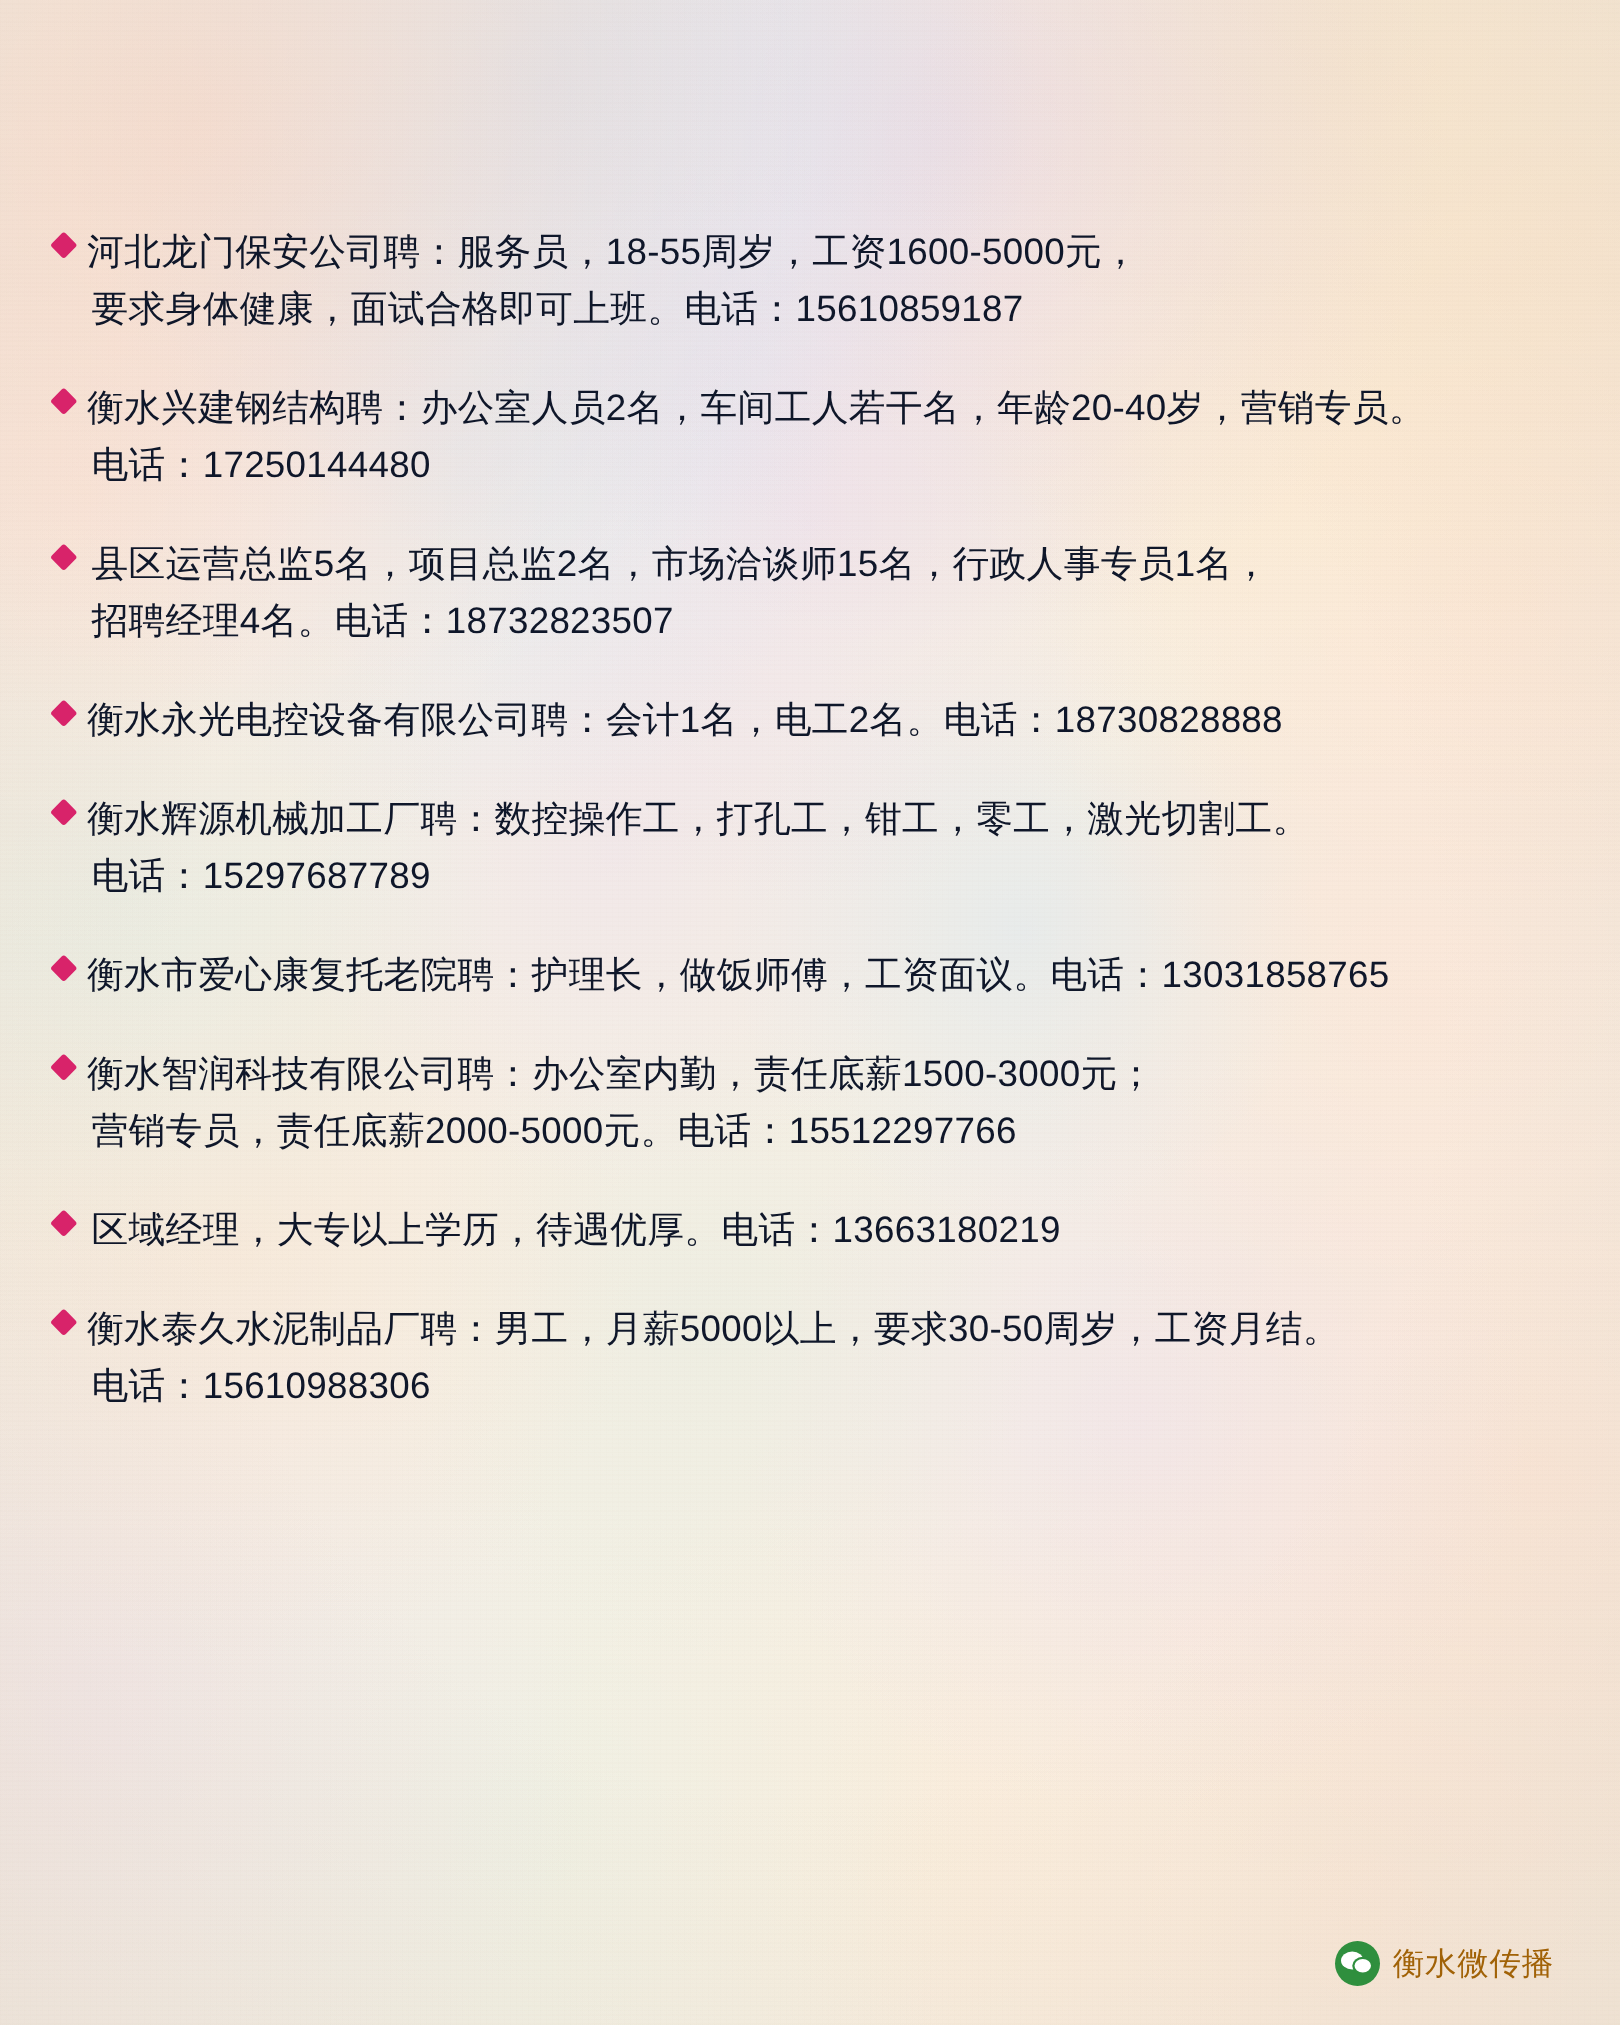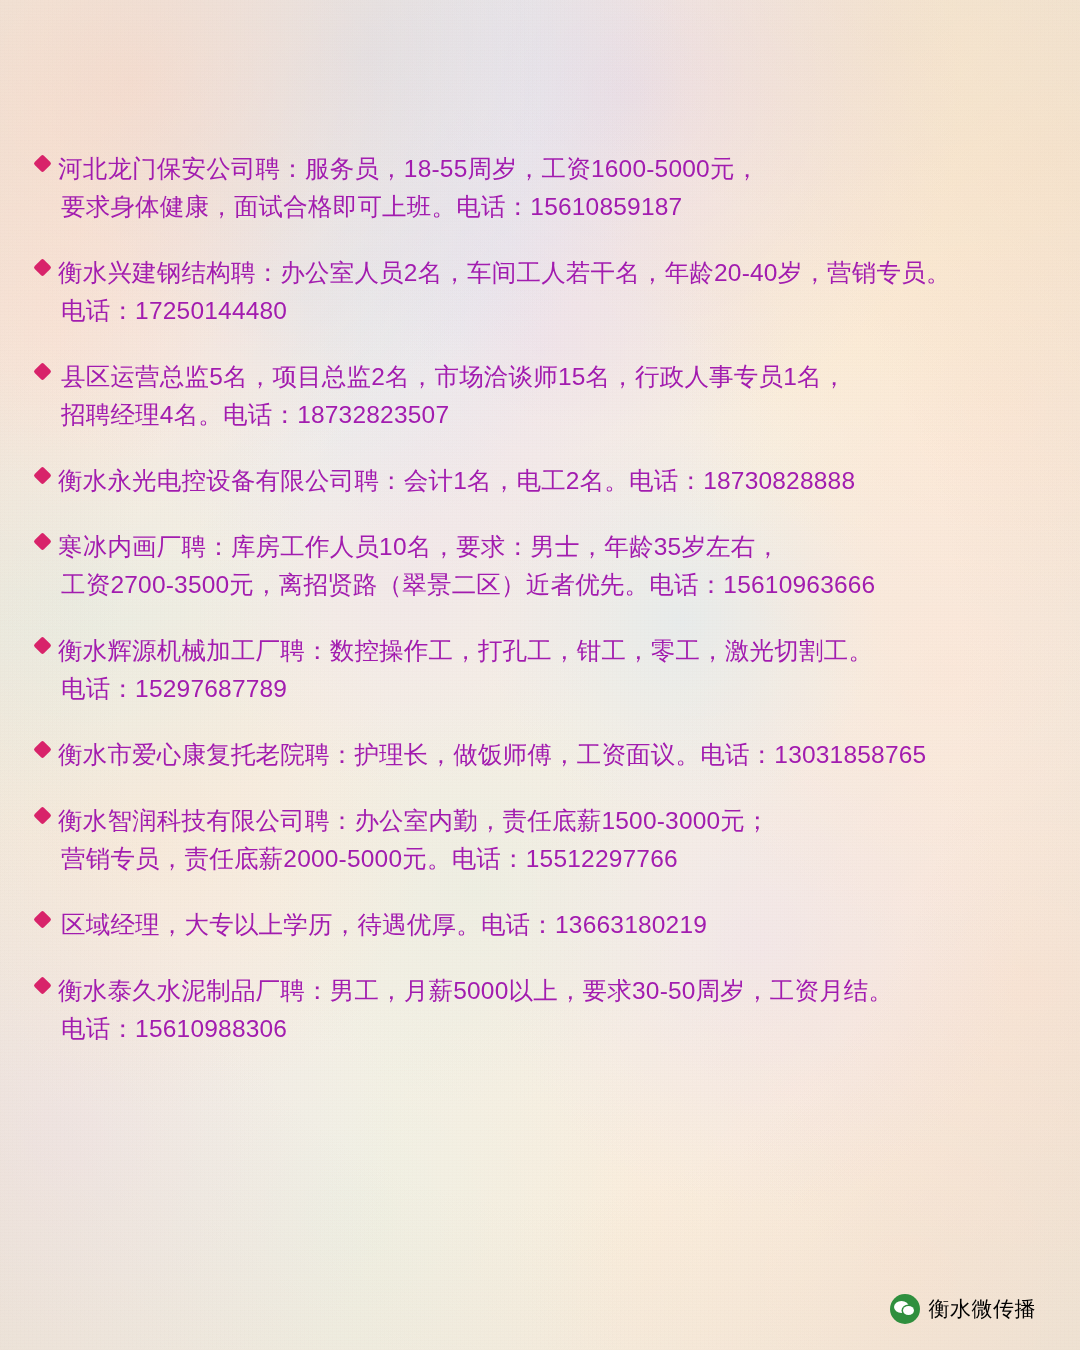--- a/index.html
+++ b/index.html
@@ -91,21 +91,21 @@
     transform: rotate(45deg);
     border-radius: 2px;
   }
   .listing-lines {
     display: block;
   }
   .line {
     display: block;
     font-size: 24.5px;
     line-height: 38px;
-    color: #a21caf;
+    color: #0f172a;
     letter-spacing: 0.2px;
     white-space: nowrap;
     font-weight: 500;
   }
   .line.indent {
     padding-left: 3px;
   }
 
   .footer {
     position: absolute;
@@ -138,21 +138,21 @@
   }
   .footer-logo:after {
     width: 11px;
     height: 9px;
     left: 13px;
     top: 12px;
     box-shadow: 0 0 0 1.5px #2f8f3e;
   }
   .footer-name {
     font-size: 21px;
-    color: #000000;
+    color: #a16207;
     letter-spacing: 0.5px;
   }
 </style>
 </head>
 <body>
 
 <div class="page">
   <div class="paper-wash"></div>
   <div class="paper-grain"></div>
   <div class="vignette"></div>
@@ -183,27 +183,20 @@
       </span>
     </div>
 
     <div class="listing">
       <span class="bullet"></span>
       <span class="listing-lines">
         <span class="line">衡水永光电控设备有限公司聘：会计1名，电工2名。电话：18730828888</span>
       </span>
     </div>
 
-    <div class="listing">
-      <span class="bullet"></span>
-      <span class="listing-lines">
-        <span class="line">寒冰内画厂聘：库房工作人员10名，要求：男士，年龄35岁左右，</span>
-        <span class="line indent">工资2700-3500元，离招贤路（翠景二区）近者优先。电话：15610963666</span>
-      </span>
-    </div>
 
     <div class="listing">
       <span class="bullet"></span>
       <span class="listing-lines">
         <span class="line">衡水辉源机械加工厂聘：数控操作工，打孔工，钳工，零工，激光切割工。</span>
         <span class="line indent">电话：15297687789</span>
       </span>
     </div>
 
     <div class="listing">

